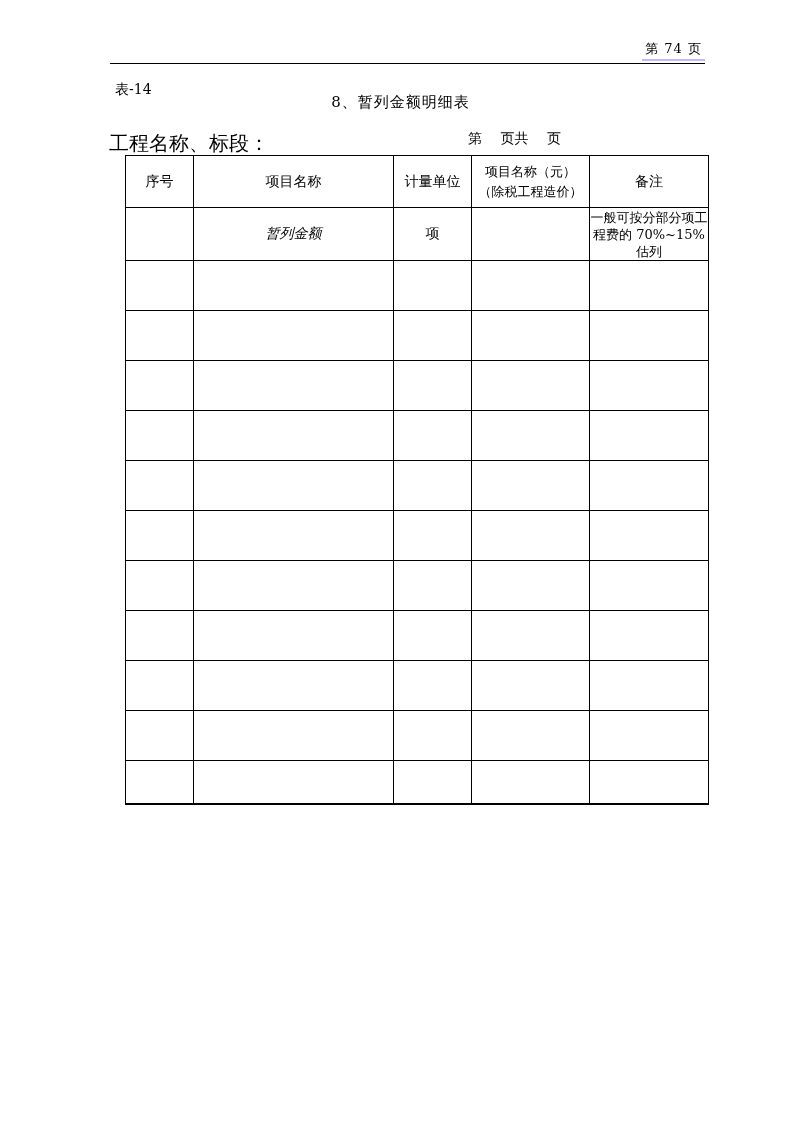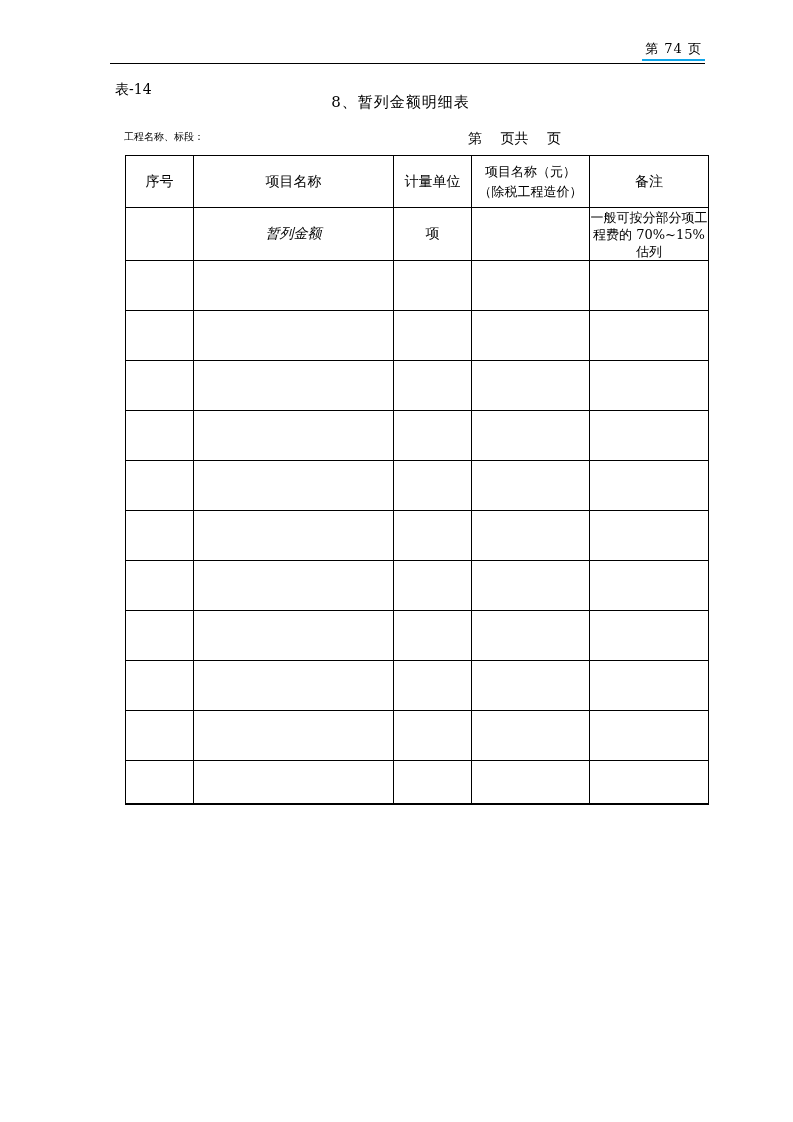--- a/index.html
+++ b/index.html
@@ -15,38 +15,38 @@
   
   .page-header{
     position:absolute;top:40px;left:110px;width:595px;
     border-bottom:1px solid #000;
     text-align:right;
     font-size:13px;line-height:18px;
     padding-bottom:2px;
   }
   .page-num{
     display:inline-block;
-    border-bottom:2px solid #0ea5e9;
+    border-bottom:2px solid #c4b5fd;
     padding:0 3px 1px 3px;
     letter-spacing:1px;
   }
   .form-code{
     position:absolute;top:81px;left:115px;
     font-size:14px;
     text-align:center;
   }
   .form-title{
     position:absolute;top:93px;left:4px;width:793px;
     text-align:center;
     font-size:15px;
     letter-spacing:1px;
   }
   .meta-label{
-    position:absolute;top:130px;left:124px;
-    font-size:10px;
+    position:absolute;top:130px;left:109px;
+    font-size:20px;
   }
   .page-of{
     position:absolute;top:130px;left:468px;
     font-size:14px;
   }
   table.main{
     position:absolute;top:155px;left:125px;
     width:583px;
     border-collapse:collapse;
     table-layout:fixed;

